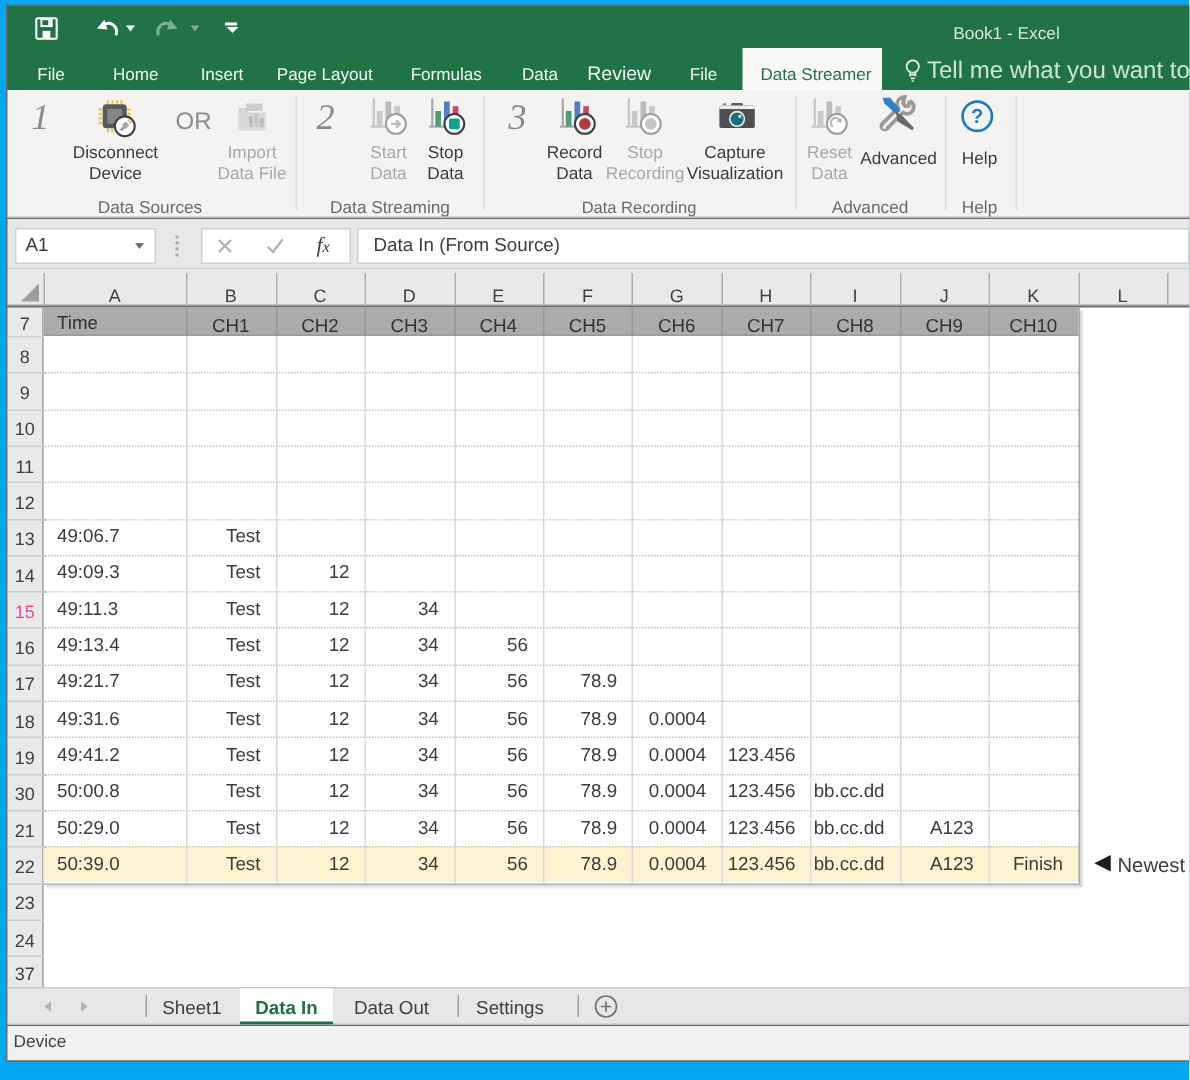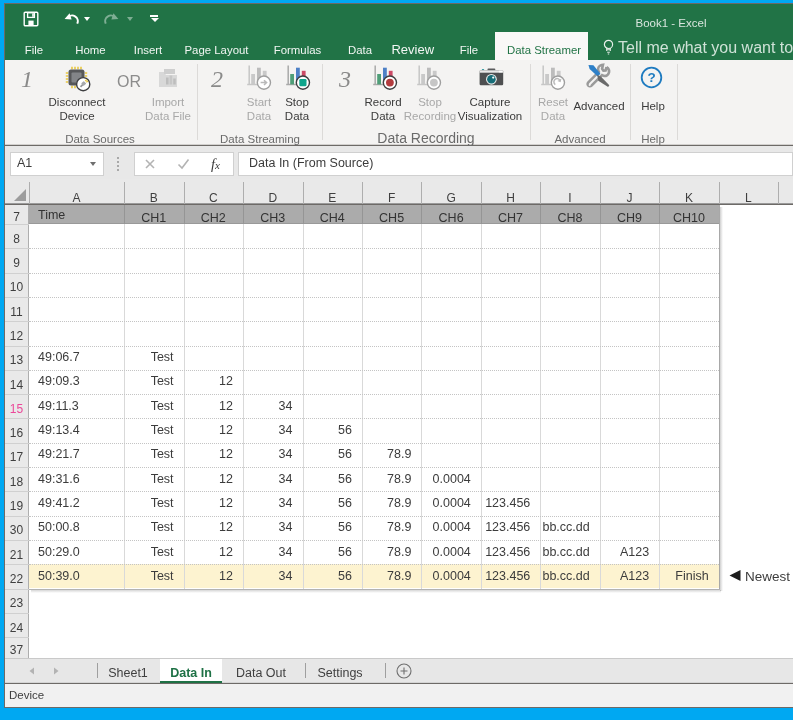--- a/index.html
+++ b/index.html
@@ -57,21 +57,21 @@
 <div class="abs" style="left:259px;top:96px;width:0;height:28px"><span style="display:inline-block;transform:translateX(-50%);white-space:nowrap;font-size:11.5px;line-height:13.8px;color:#a8a8a8;text-align:center">Start<br>Data</span></div>
 <div class="abs" style="left:297px;top:96px;width:0;height:28px"><span style="display:inline-block;transform:translateX(-50%);white-space:nowrap;font-size:11.5px;line-height:13.8px;color:#3b3b3b;text-align:center">Stop<br>Data</span></div>
 <div class="abs" style="left:383px;top:96px;width:0;height:28px"><span style="display:inline-block;transform:translateX(-50%);white-space:nowrap;font-size:11.5px;line-height:13.8px;color:#3b3b3b;text-align:center">Record<br>Data</span></div>
 <div class="abs" style="left:430px;top:96px;width:0;height:28px"><span style="display:inline-block;transform:translateX(-50%);white-space:nowrap;font-size:11.5px;line-height:13.8px;color:#a8a8a8;text-align:center">Stop<br>Recording</span></div>
 <div class="abs" style="left:490px;top:96px;width:0;height:28px"><span style="display:inline-block;transform:translateX(-50%);white-space:nowrap;font-size:11.5px;line-height:13.8px;color:#3b3b3b;text-align:center">Capture<br>Visualization</span></div>
 <div class="abs" style="left:553px;top:96px;width:0;height:28px"><span style="display:inline-block;transform:translateX(-50%);white-space:nowrap;font-size:11.5px;line-height:13.8px;color:#a8a8a8;text-align:center">Reset<br>Data</span></div>
 <div class="abs" style="left:599px;top:96px;width:0;height:28px"><span style="display:inline-block;transform:translateX(-50%);white-space:nowrap;font-size:11.5px;line-height:13.8px;color:#3b3b3b;text-align:center">Advanced</span></div>
 <div class="abs" style="left:653px;top:96px;width:0;height:28px"><span style="display:inline-block;transform:translateX(-50%);white-space:nowrap;font-size:11.5px;line-height:13.8px;color:#3b3b3b;text-align:center">Help</span></div>
 <div class="abs" style="left:100px;top:129px;width:0;height:14px"><span style="display:inline-block;transform:translateX(-50%);white-space:nowrap;font-size:11.5px;color:#6a6a6a">Data Sources</span></div>
 <div class="abs" style="left:260px;top:129px;width:0;height:14px"><span style="display:inline-block;transform:translateX(-50%);white-space:nowrap;font-size:11.5px;color:#6a6a6a">Data Streaming</span></div>
-<div class="abs" style="left:426px;top:129px;width:0;height:14px"><span style="display:inline-block;transform:translateX(-50%);white-space:nowrap;font-size:14px;color:#6a6a6a">Data Recording</span></div>
+<div class="abs" style="left:426px;top:129px;width:0;height:14px"><span style="display:inline-block;transform:translateX(-50%);white-space:nowrap;font-size:11px;color:#6a6a6a">Data Recording</span></div>
 <div class="abs" style="left:580px;top:129px;width:0;height:14px"><span style="display:inline-block;transform:translateX(-50%);white-space:nowrap;font-size:11.5px;color:#6a6a6a">Advanced</span></div>
 <div class="abs" style="left:653px;top:129px;width:0;height:14px"><span style="display:inline-block;transform:translateX(-50%);white-space:nowrap;font-size:11.5px;color:#6a6a6a">Help</span></div>
 <svg class="abs" style="left:65px;top:66px" width="26" height="26" viewBox="0 0 26 26">
 <g stroke="#e9c83f" stroke-width="1.6">
 <path d="M7 3.2 L7 0.8 M10 3.2 L10 0.8 M13 3.2 L13 0.8 M16 3.2 L16 0.8"></path>
 <path d="M3.2 7 L0.8 7 M3.2 10 L0.8 10 M3.2 13 L0.8 13 M3.2 16 L0.8 16"></path>
 <path d="M19.8 7 L22.2 7 M19.8 10 L22.2 10"></path>
 <path d="M7 19.8 L7 22.2 M10 19.8 L10 22.2"></path>
 </g>
 <rect x="3.5" y="3.5" width="16" height="16" rx="2.5" fill="#57585a"></rect>

